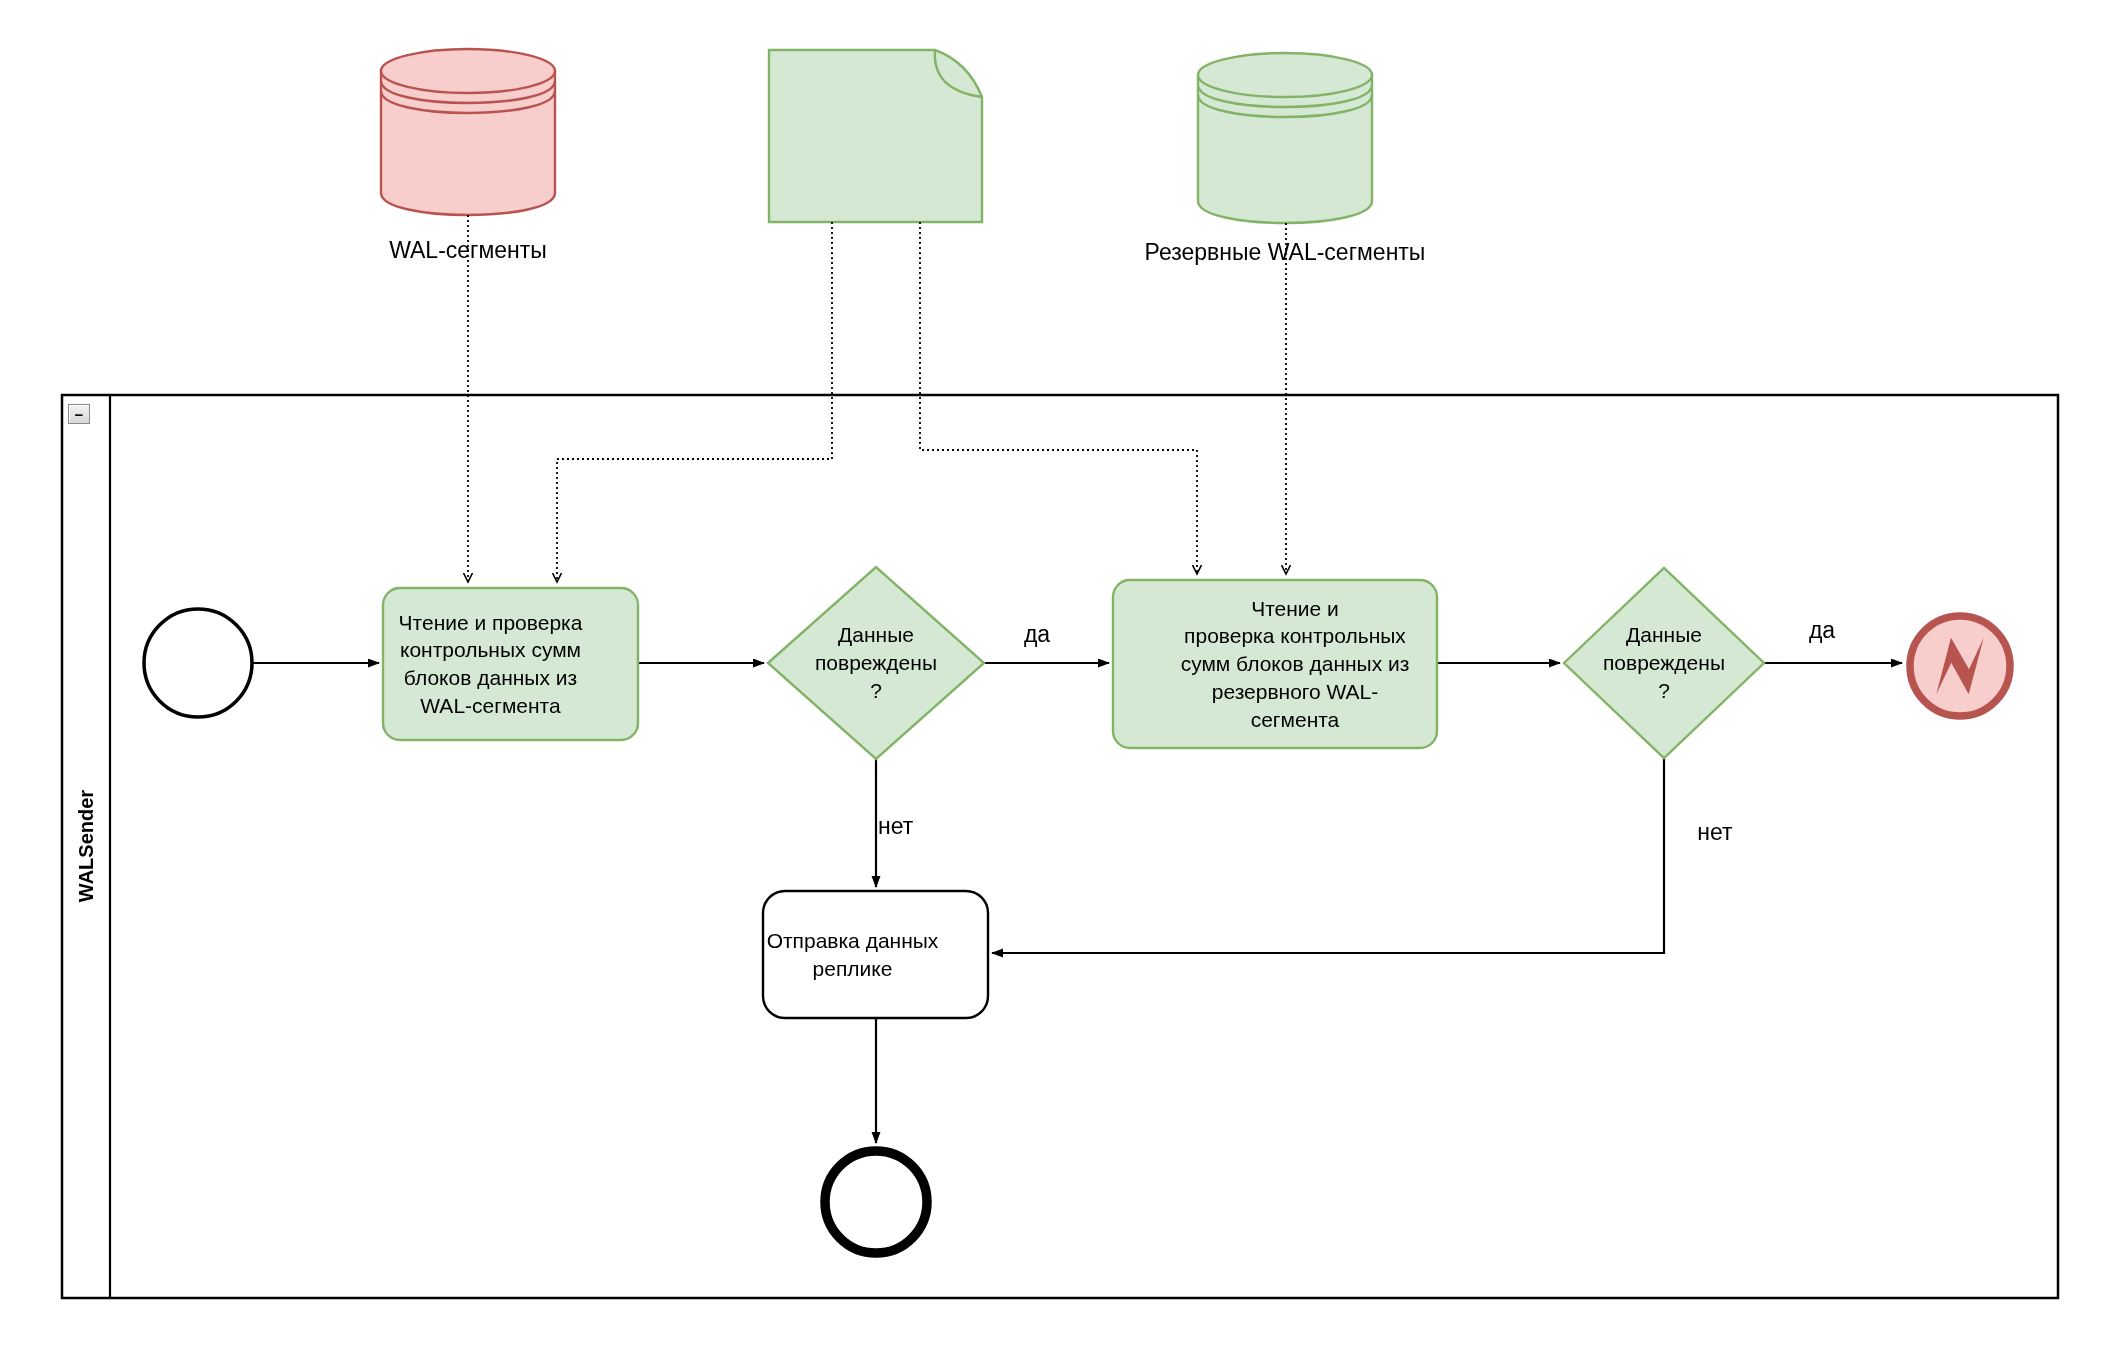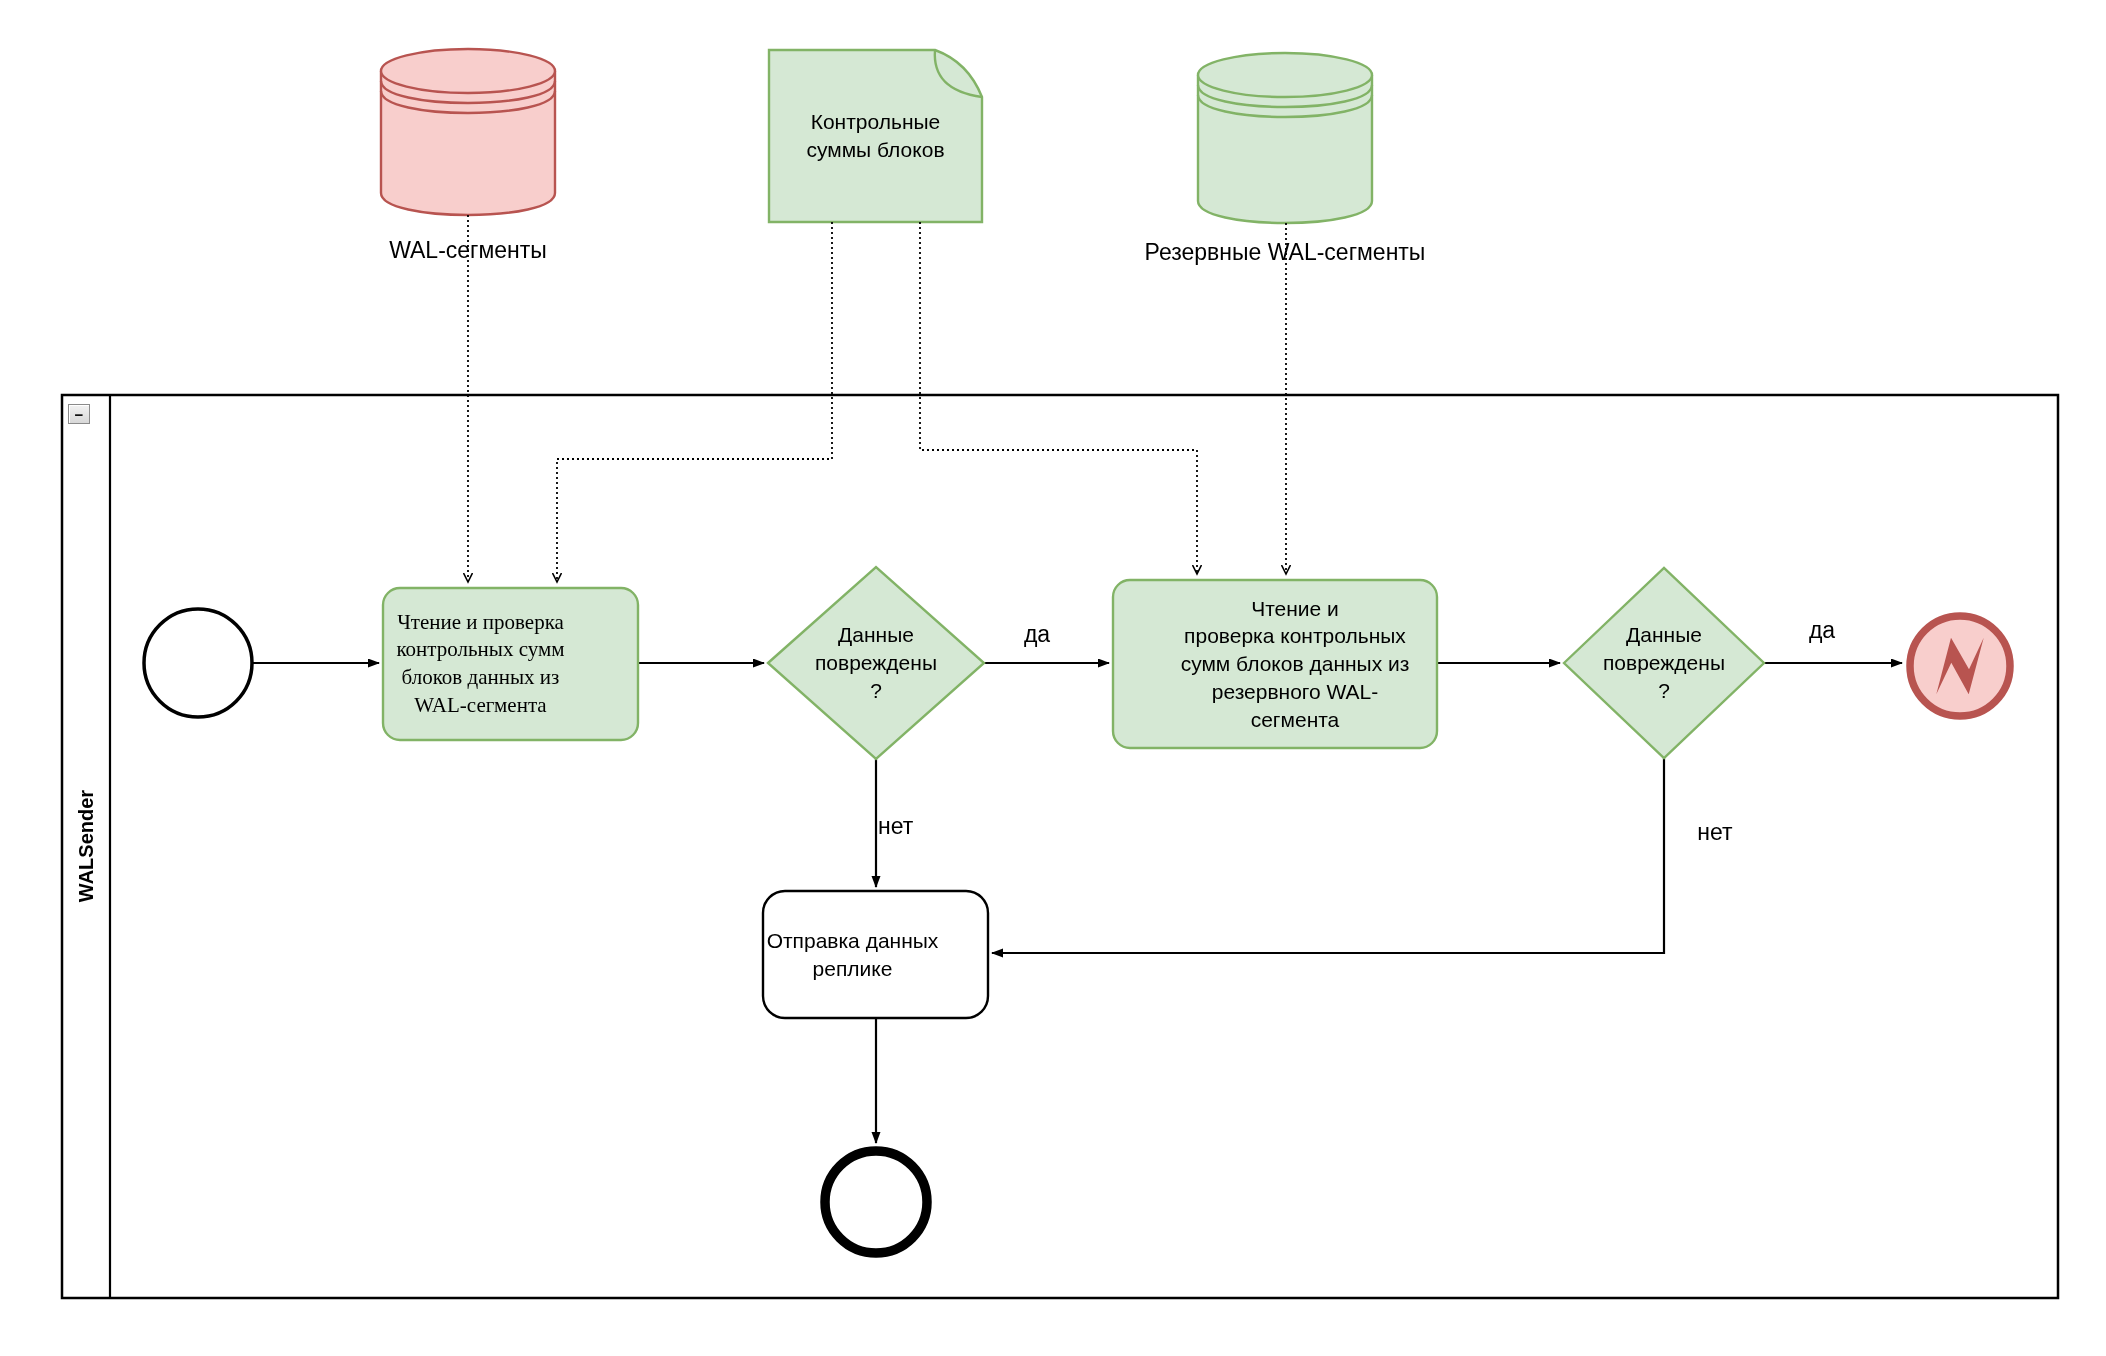--- a/index.html
+++ b/index.html
@@ -93,28 +93,26 @@
 
     <rect x="763" y="891" width="225" height="127" rx="22" ry="22" fill="#ffffff" stroke="#000" stroke-width="2.4"></rect>
 
     <circle cx="876" cy="1202" r="51" fill="#fff" stroke="#000" stroke-width="9.5"></circle>
   </svg>
 
   <div class="collapse-btn">−</div>
 
   <div class="lane-title">WALSender</div>
 
-  <div class="txt" style="left:769px;top:50px;width:213px;height:172px;">Контрольные
-суммы блоков</div>
 
   <div class="lbl" style="left:348px;top:236px;width:240px;height:28px;">WAL-сегменты</div>
 
   <div class="lbl" style="left:1135px;top:238px;width:300px;height:28px;">Резервные WAL-сегменты</div>
 
-  <div class="txt" style="left:372px;top:588px;width:217px;height:152px;font-family:Liberation Serif, serif;">Чтение и проверка
+  <div class="txt" style="left:382px;top:588px;width:217px;height:152px;">Чтение и проверка
 контрольных сумм
 блоков данных из
 WAL-сегмента</div>
 
   <div class="txt" style="left:766px;top:587px;width:220px;height:152px;">Данные
 повреждены
 ?</div>
 
   <div class="txt" style="left:1113px;top:580px;width:324px;height:168px;padding-left:20px;">Чтение и
 проверка контрольных

